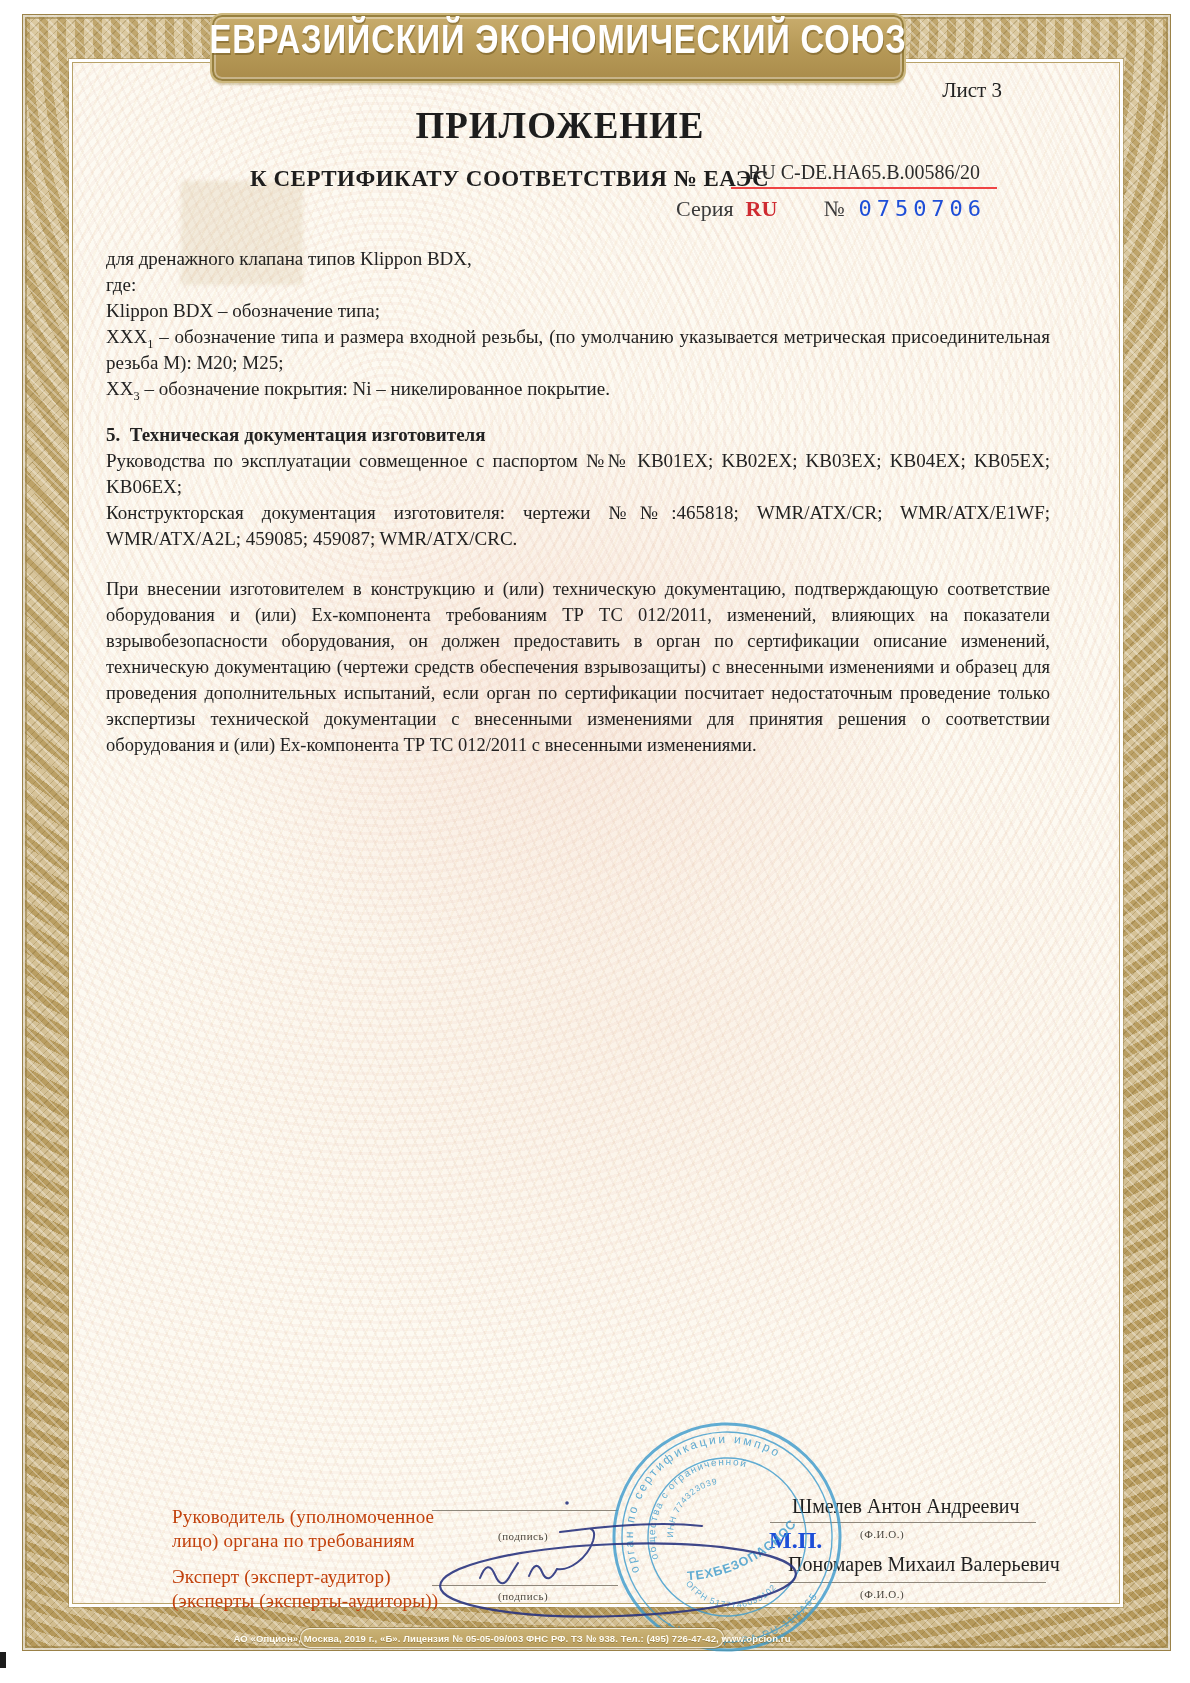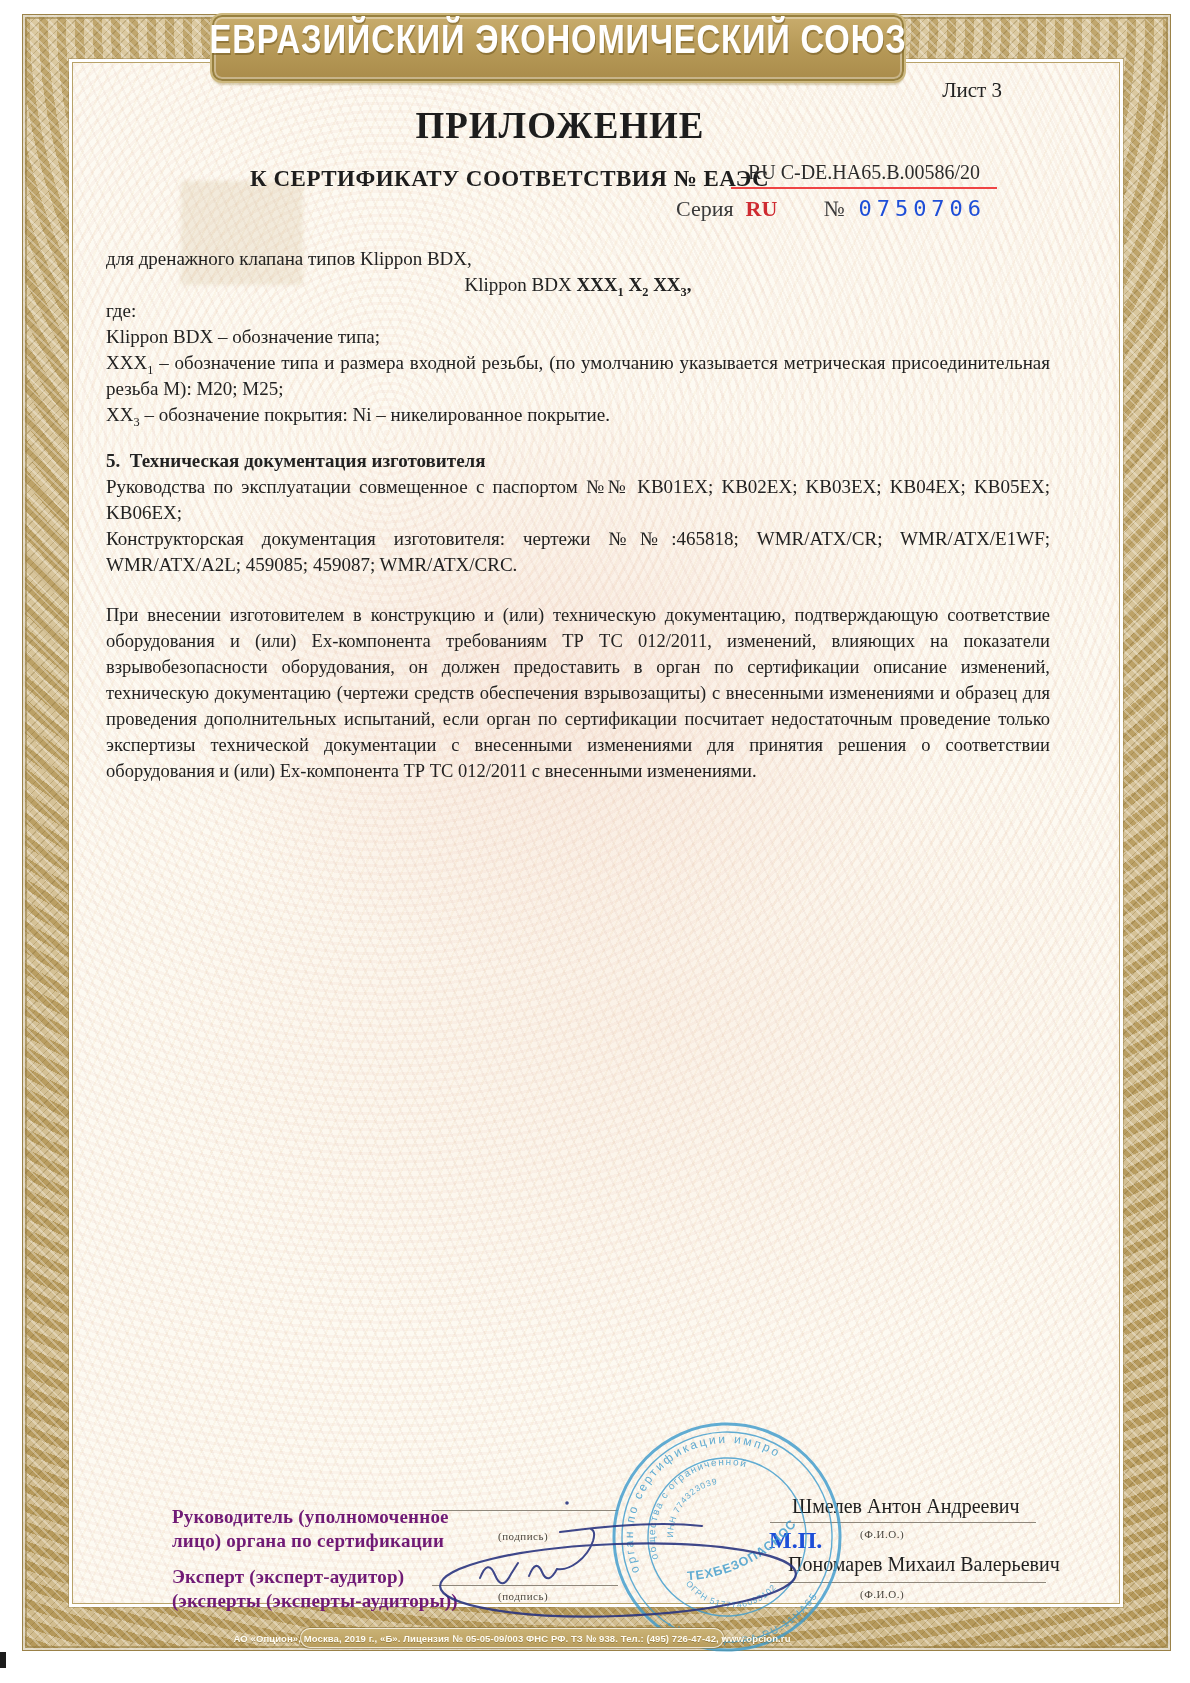--- a/index.html
+++ b/index.html
@@ -61,21 +61,21 @@
   .content{position:absolute;left:106px;top:246px;width:944px;font-size:19px;line-height:26px;color:#222;}
   .content p{margin:0;}
   .centerline{text-align:center;}
   .just{text-align:justify;}
   sub{font-size:.65em;line-height:0;}
   .b{font-weight:700;}
   .sec-heading{font-weight:700;margin-top:20px !important;}
   .notice{margin-top:24px !important;font-size:18.5px;line-height:26px;}
   
   .sig{position:absolute;font-size:19px;}
-  .role{font-weight:700;line-height:24px;color:#701a75;letter-spacing:.2px;}
+  .role{font-weight:400;line-height:24px;color:#c2410c;letter-spacing:.2px;}
   .sig-line{position:absolute;border-bottom:1px solid #8f887c;}
   .sig-caption{position:absolute;font-size:11px;color:#4a463e;letter-spacing:.5px;}
   .mp-label{position:absolute;left:744px;top:1527px;font-size:24px;font-weight:700;color:#1d4ed8;margin-left:25px;}
   .fio-name{position:absolute;font-size:20px;color:#1e1e1e;white-space:nowrap;}
   .overlay-svg{position:absolute;pointer-events:none;}
   
   .footer-pill{
     position:absolute;left:300px;top:1628px;width:424px;height:20px;border-radius:10px;
     background:linear-gradient(180deg,#cab377,#b89c5c);
     box-shadow:inset 0 0 0 1px rgba(255,255,255,.75), 0 0 0 1px rgba(140,114,54,.6);
@@ -107,34 +107,33 @@
 
   <div class="series-row">
     <span class="series-label">Серия</span>
     <span class="series-value" style="color:#cf2b31;">RU</span>
     <span class="number-sign">№</span>
     <span class="number-value" style="color:#1d4ed8;">0750706</span>
   </div>
 
   <div class="content">
     <p>для дренажного клапана типов Klippon BDX,</p>
-    <p class="centerline"><span>Klippon BDX </span><span class="b">XXX</span><sub class="b">1</sub><span class="b"> X</span><sub class="b">2</sub><span class="b"> XX</span><sub class="b">3</sub><span class="b">,</span></p>
     <p>где:</p>
     <p><span>Klippon BDX – обозначение типа;</span></p>
     <p class="just"><span>XXX</span><sub>1</sub><span> – обозначение типа и размера входной резьбы, (по умолчанию указывается метрическая присоединительная резьба М): М20; М25;</span></p>
     <p><span>XX</span><sub>3</sub><span> – обозначение покрытия: Ni – никелированное покрытие.</span></p>
     <p class="sec-heading">5.&nbsp;&nbsp;Техническая документация изготовителя</p>
     <p class="just">Руководства по эксплуатации совмещенное с паспортом №№ KB01EX; KB02EX; KB03EX; KB04EX; KB05EX; KB06EX;</p>
     <p class="just">Конструкторская документация изготовителя: чертежи №№:465818; WMR/ATX/CR; WMR/ATX/E1WF; WMR/ATX/A2L; 459085; 459087; WMR/ATX/CRC.</p>
     <p class="just notice">При внесении изготовителем в конструкцию и (или) техническую документацию, подтверждающую соответствие оборудования и (или) Ex-компонента требованиям ТР ТС 012/2011, изменений, влияющих на показатели взрывобезопасности оборудования, он должен предоставить в орган по сертификации описание изменений, техническую документацию (чертежи средств обеспечения взрывозащиты) с внесенными изменениями и образец для проведения дополнительных испытаний, если орган по сертификации посчитает недостаточным проведение только экспертизы технической документации с внесенными изменениями для принятия решения о соответствии оборудования и (или) Ex-компонента ТР ТС 012/2011 с внесенными изменениями.</p>
   </div>
 
   <div class="sig role" style="left:172px;top:1505px;position:absolute;">
     <div>Руководитель (уполномоченное</div>
-    <div>лицо) органа по сертификации</div>
+    <div>лицо) органа по требованиям</div>
   </div>
   <div class="sig role" style="left:172px;top:1565px;position:absolute;">
     <div>Эксперт (эксперт-аудитор)</div>
     <div>(эксперты (эксперты-аудиторы))</div>
   </div>
 
   <div class="sig-line" style="left:432px;top:1510px;width:186px;"></div>
   <div class="sig-caption" style="left:498px;top:1530px;">(подпись)</div>
   <div class="sig-line" style="left:432px;top:1585px;width:186px;"></div>
   <div class="sig-caption" style="left:498px;top:1590px;">(подпись)</div>

